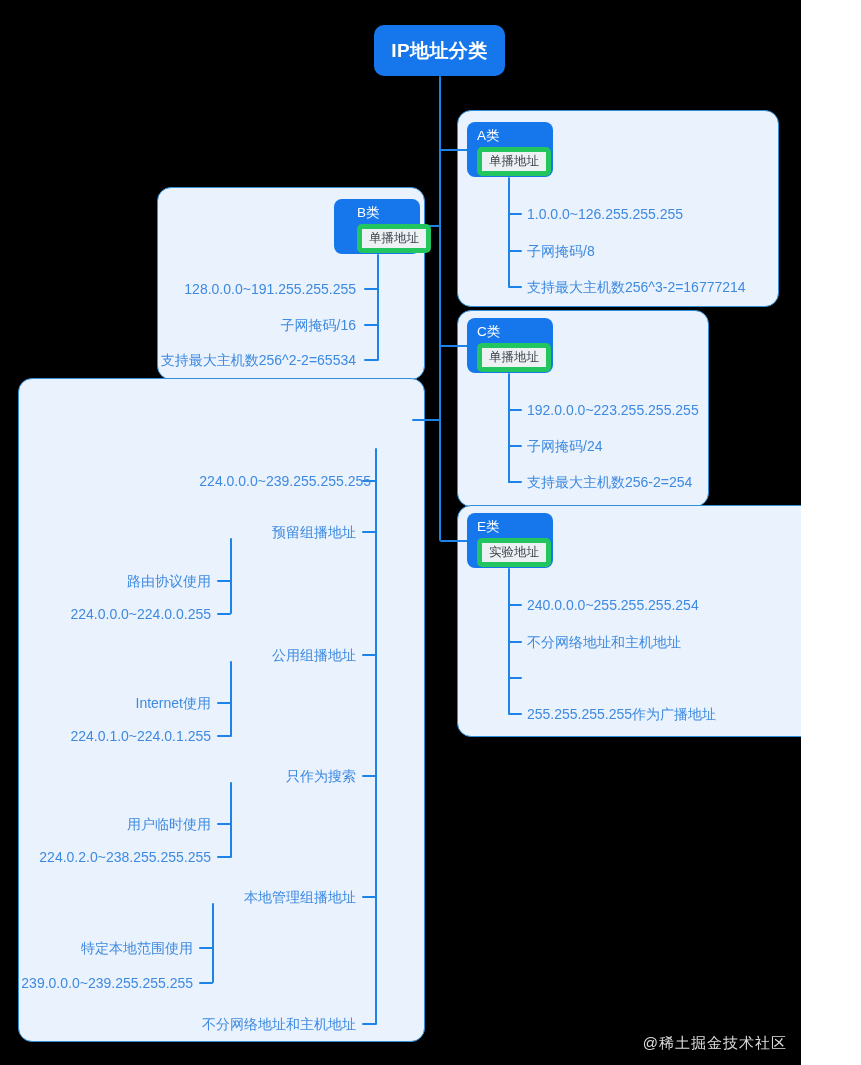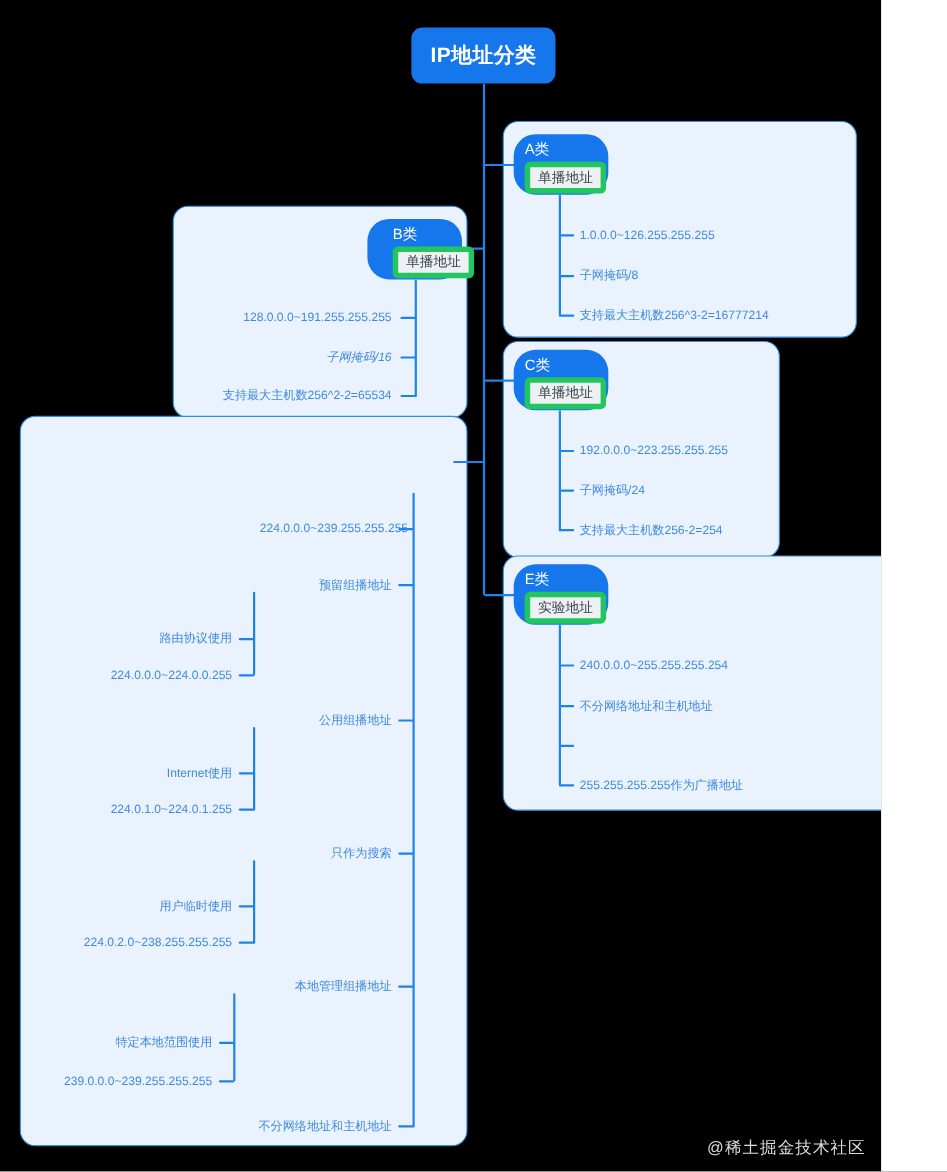--- a/index.html
+++ b/index.html
@@ -19,21 +19,21 @@
     position:absolute;
     background:#eaf2fd;
     border:1.4px solid #2f8fd8;
     border-radius:14px;
     box-sizing:border-box;
   }
   
   .node{
     position:absolute;
     background:#1677ec;
-    border-radius:20px;
+    border-radius:8px;
     box-sizing:border-box;
     padding:5px 10px 7px 10px;
     color:#ffffff;
     z-index:6;
   }
   .node.root{
     background:#1677ec;
     border-radius:10px;
     padding:0;
     display:flex;
@@ -61,21 +61,21 @@
     border:5px solid #22c55e;
     border-radius:5px;
     color:#3b434d;
     font-size:12.5px;
     line-height:16px;
     white-space:nowrap;
   }
   
   .leaf{
     position:absolute;
-    font-size:11px;
+    font-size:14px;
     line-height:16px;
     color:#3d8ae0;
     white-space:nowrap;
     z-index:5;
   }
   .leaf.r{ text-align:left; }
   .leaf.l{ text-align:right; transform:translateX(-100%); }
   
   .ln{
     position:absolute;
@@ -144,21 +144,21 @@
 
   <div class="node" style="left:334px;top:199px;width:86px;height:55px;padding-left:23px;">
     <div class="title">B类</div>
     <div class="badge">单播地址</div>
   </div>
   <div class="ln thin v" style="left:377px;top:254px;width:1.8px;height:107px;"></div>
   <div class="ln thin h" style="left:364px;top:288px;width:14px;height:1.8px;"></div>
   <div class="ln thin h" style="left:364px;top:324px;width:14px;height:1.8px;"></div>
   <div class="ln thin h" style="left:364px;top:359px;width:14px;height:1.8px;"></div>
   <div class="leaf l" style="left:356px;top:281px;">128.0.0.0~191.255.255.255</div>
-  <div class="leaf l" style="left:356px;top:317px;font-style:italic;">子网掩码/16</div>
+  <div class="leaf l" style="left:356px;top:317px;">子网掩码/16</div>
   <div class="leaf l" style="left:356px;top:352px;">支持最大主机数256^2-2=65534</div>
 
   <div class="node" style="left:467px;top:318px;width:86px;height:55px;">
     <div class="title">C类</div>
     <div class="badge">单播地址</div>
   </div>
   <div class="ln thin v" style="left:508px;top:373px;width:1.8px;height:110px;"></div>
   <div class="ln thin h" style="left:508px;top:409px;width:14px;height:1.8px;"></div>
   <div class="ln thin h" style="left:508px;top:445px;width:14px;height:1.8px;"></div>
   <div class="ln thin h" style="left:508px;top:481px;width:14px;height:1.8px;"></div>

